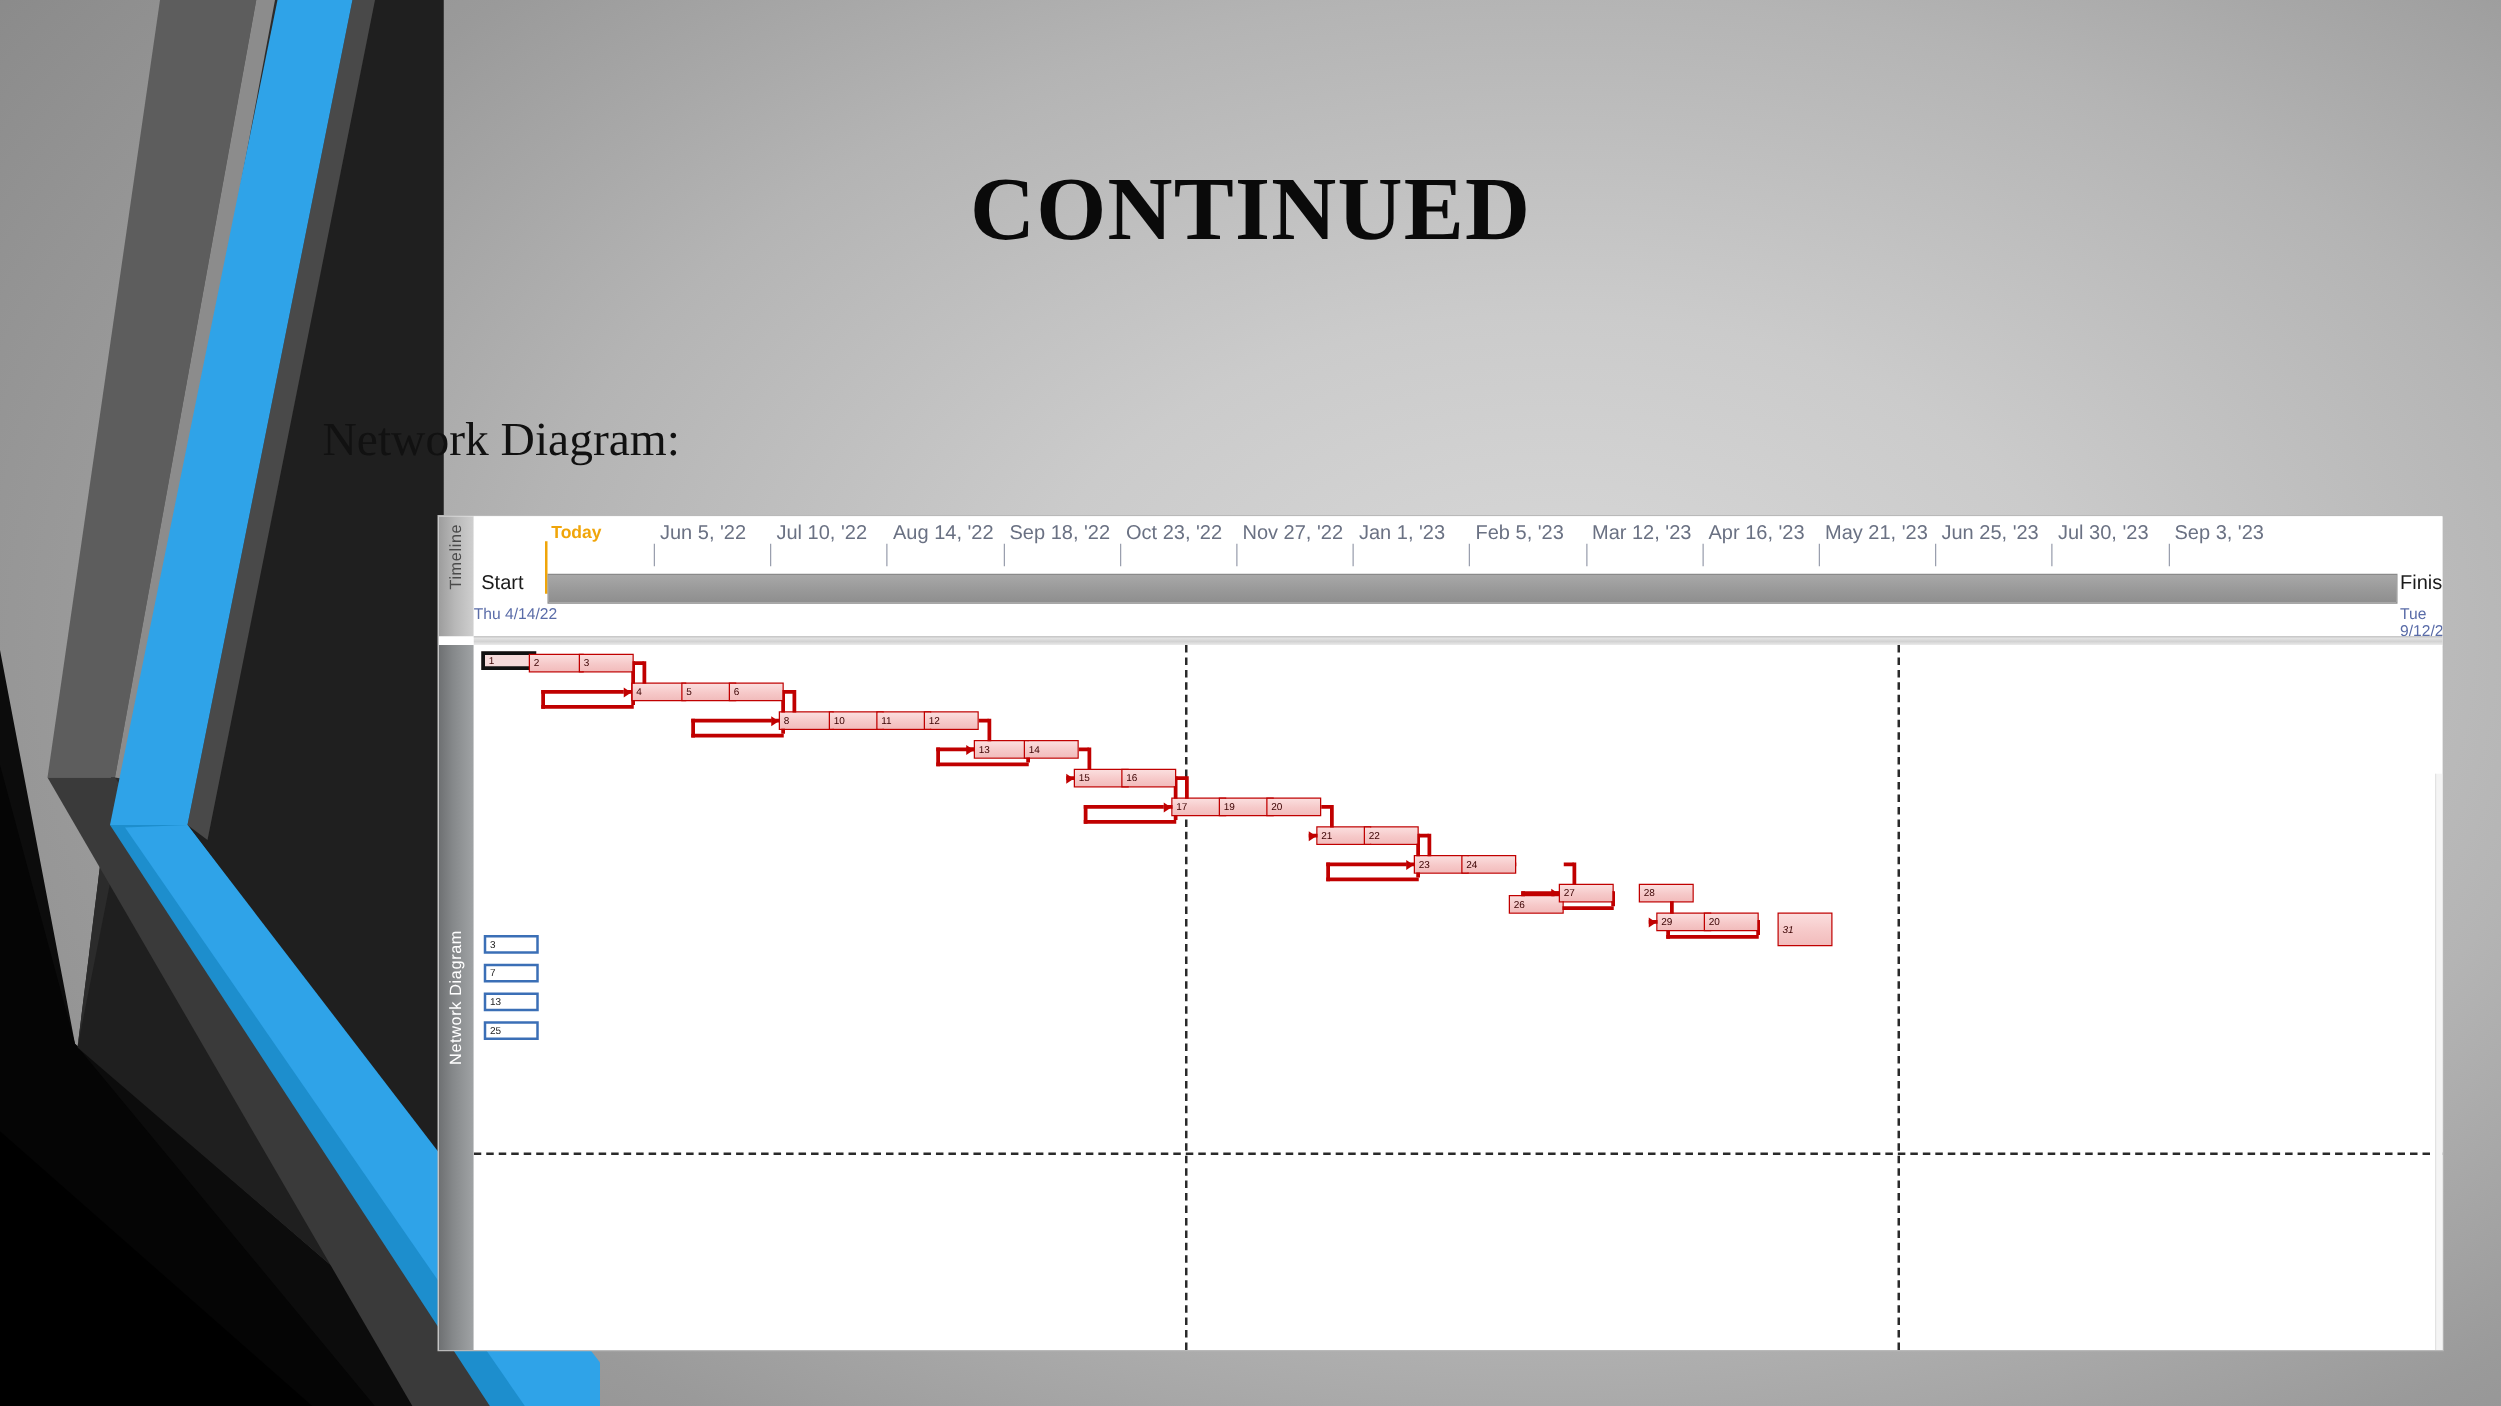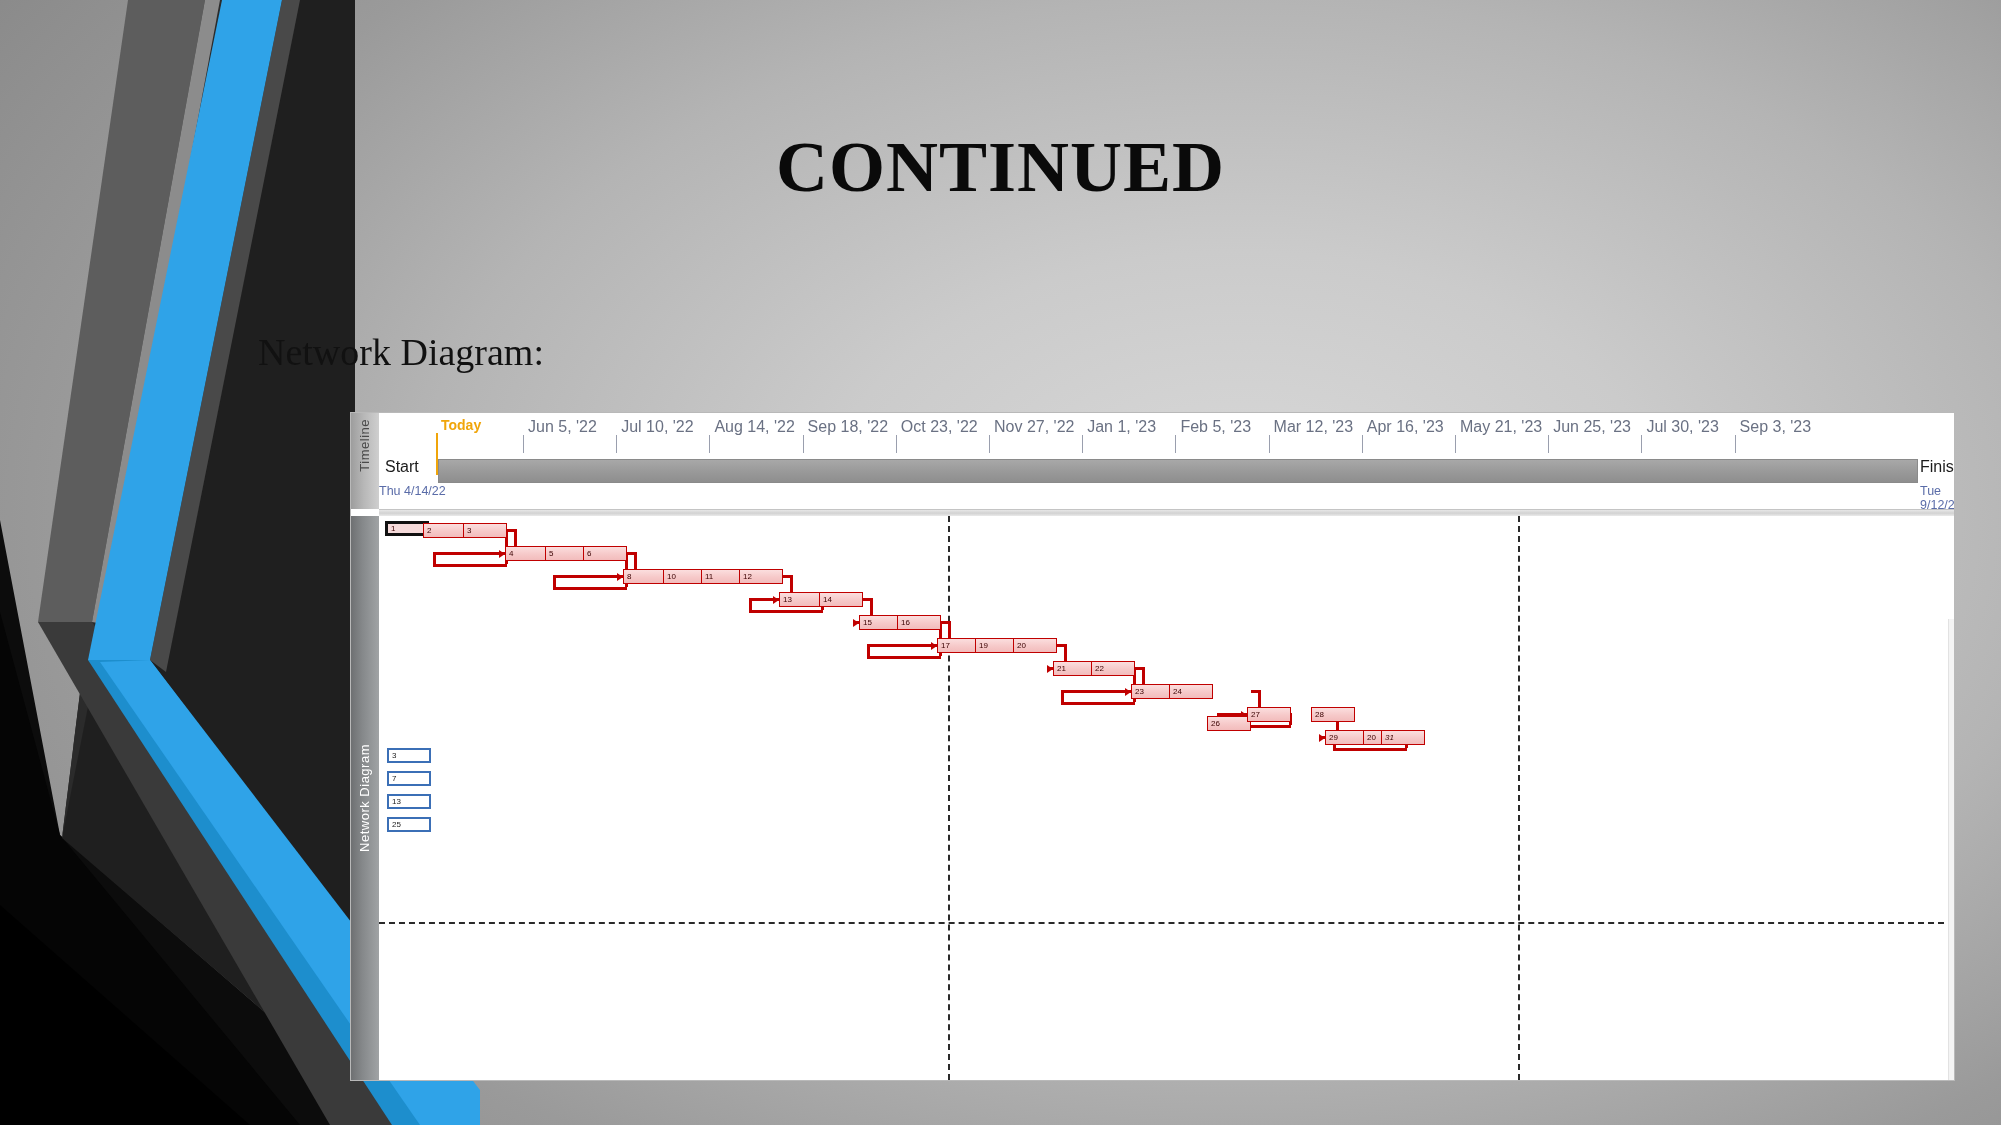--- a/index.html
+++ b/index.html
@@ -328,21 +328,21 @@
           <div class="node" style="left: 634px; top: 122px; width: 44px; height: 15px;">20</div>
           <div class="node" style="left: 674px; top: 145px; width: 44px; height: 15px;">21</div>
           <div class="node" style="left: 712px; top: 145px; width: 44px; height: 15px;">22</div>
           <div class="node" style="left: 752px; top: 168px; width: 44px; height: 15px;">23</div>
           <div class="node" style="left: 790px; top: 168px; width: 44px; height: 15px;">24</div>
           <div class="node" style="left: 828px; top: 168px; width: 44px; height: 15px; margin-top: 32px;">26</div>
           <div class="node" style="left: 868px; top: 191px; width: 44px; height: 15px; text-align: right;">27</div>
           <div class="node" style="left: 906px; top: 191px; width: 44px; height: 15px; margin-left: 26px;">28</div>
           <div class="node" style="left: 946px; top: 214px; width: 44px; height: 15px;">29</div>
           <div class="node" style="left: 984px; top: 214px; width: 44px; height: 15px;">20</div>
-          <div class="node" style="left: 1002px; top: 214px; width: 44px; height: 15px; font-style: italic;">31</div>
+          <div class="node" style="left: 1043px; top: 214px; width: 44px; height: 27px; font-style: italic;">31</div>
           <div class="node blue" style="left: 8px; top: 232px; width: 44px; height: 15px;">3</div>
           <div class="node blue" style="left: 8px; top: 255px; width: 44px; height: 15px;">7</div>
           <div class="node blue" style="left: 8px; top: 278px; width: 44px; height: 15px;">13</div>
           <div class="node blue" style="left: 8px; top: 301px; width: 44px; height: 15px;">25</div>
         </div>
       <div class="scrollRail"></div>
     </div>
 
   </div>
 </div>

